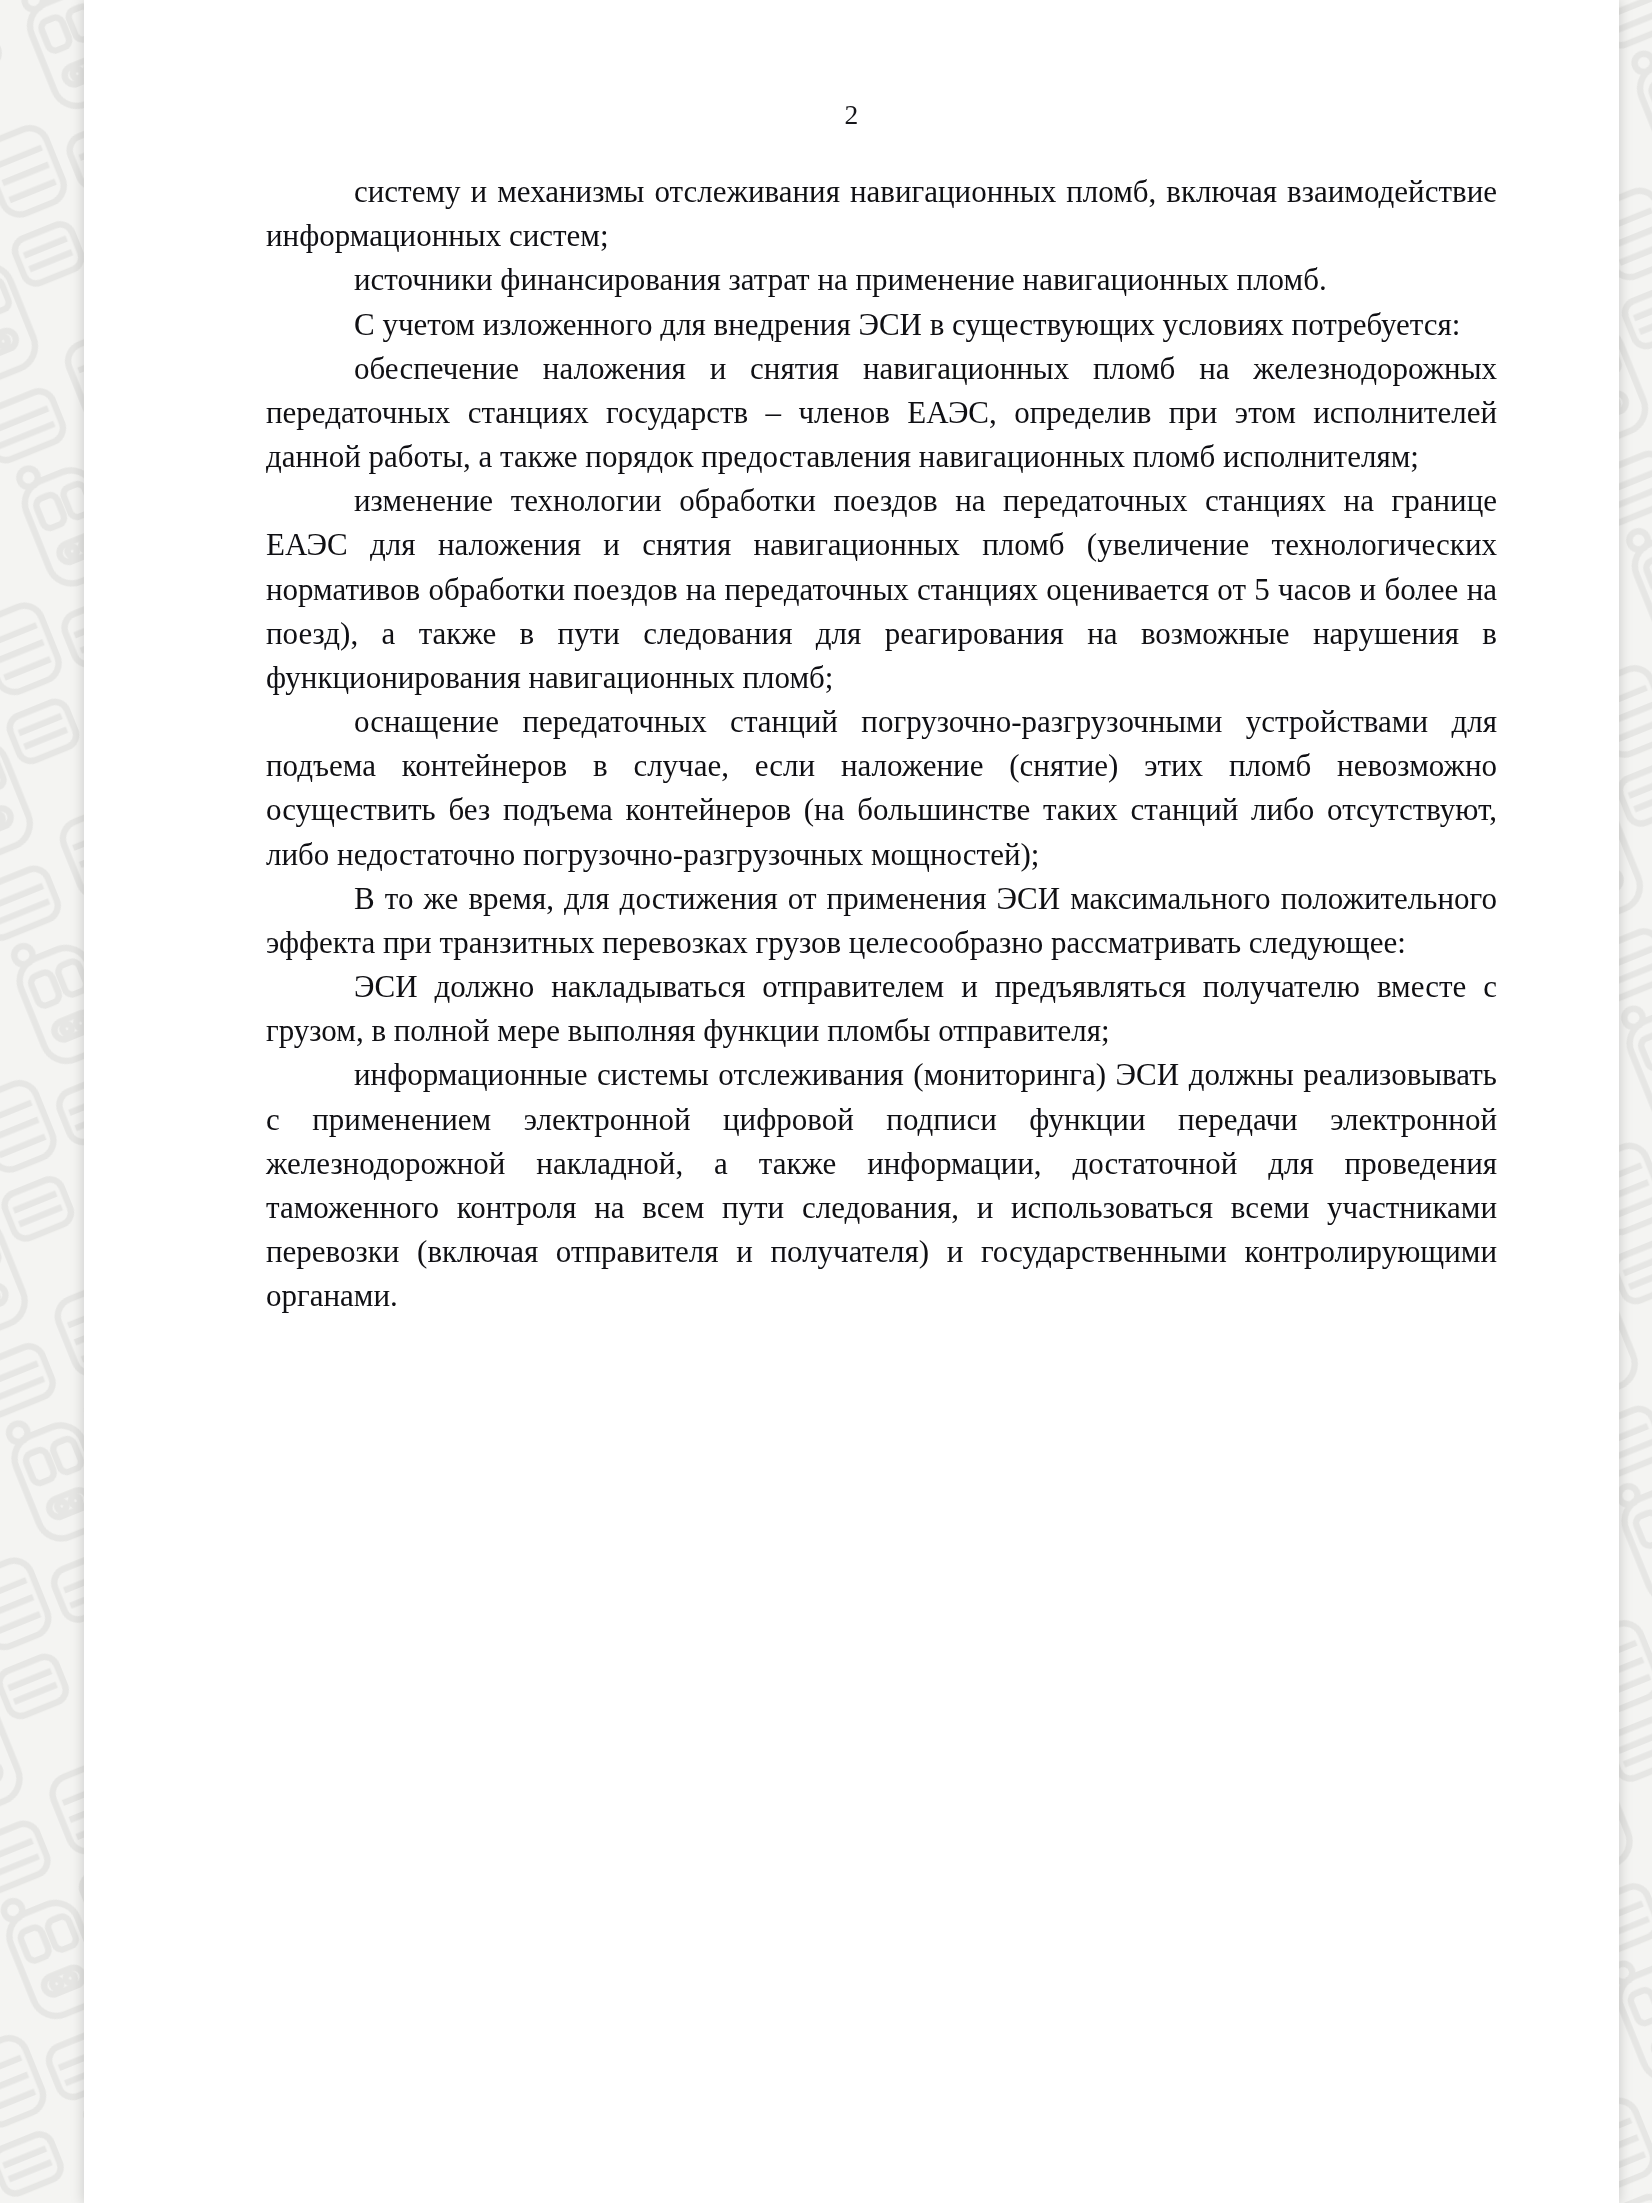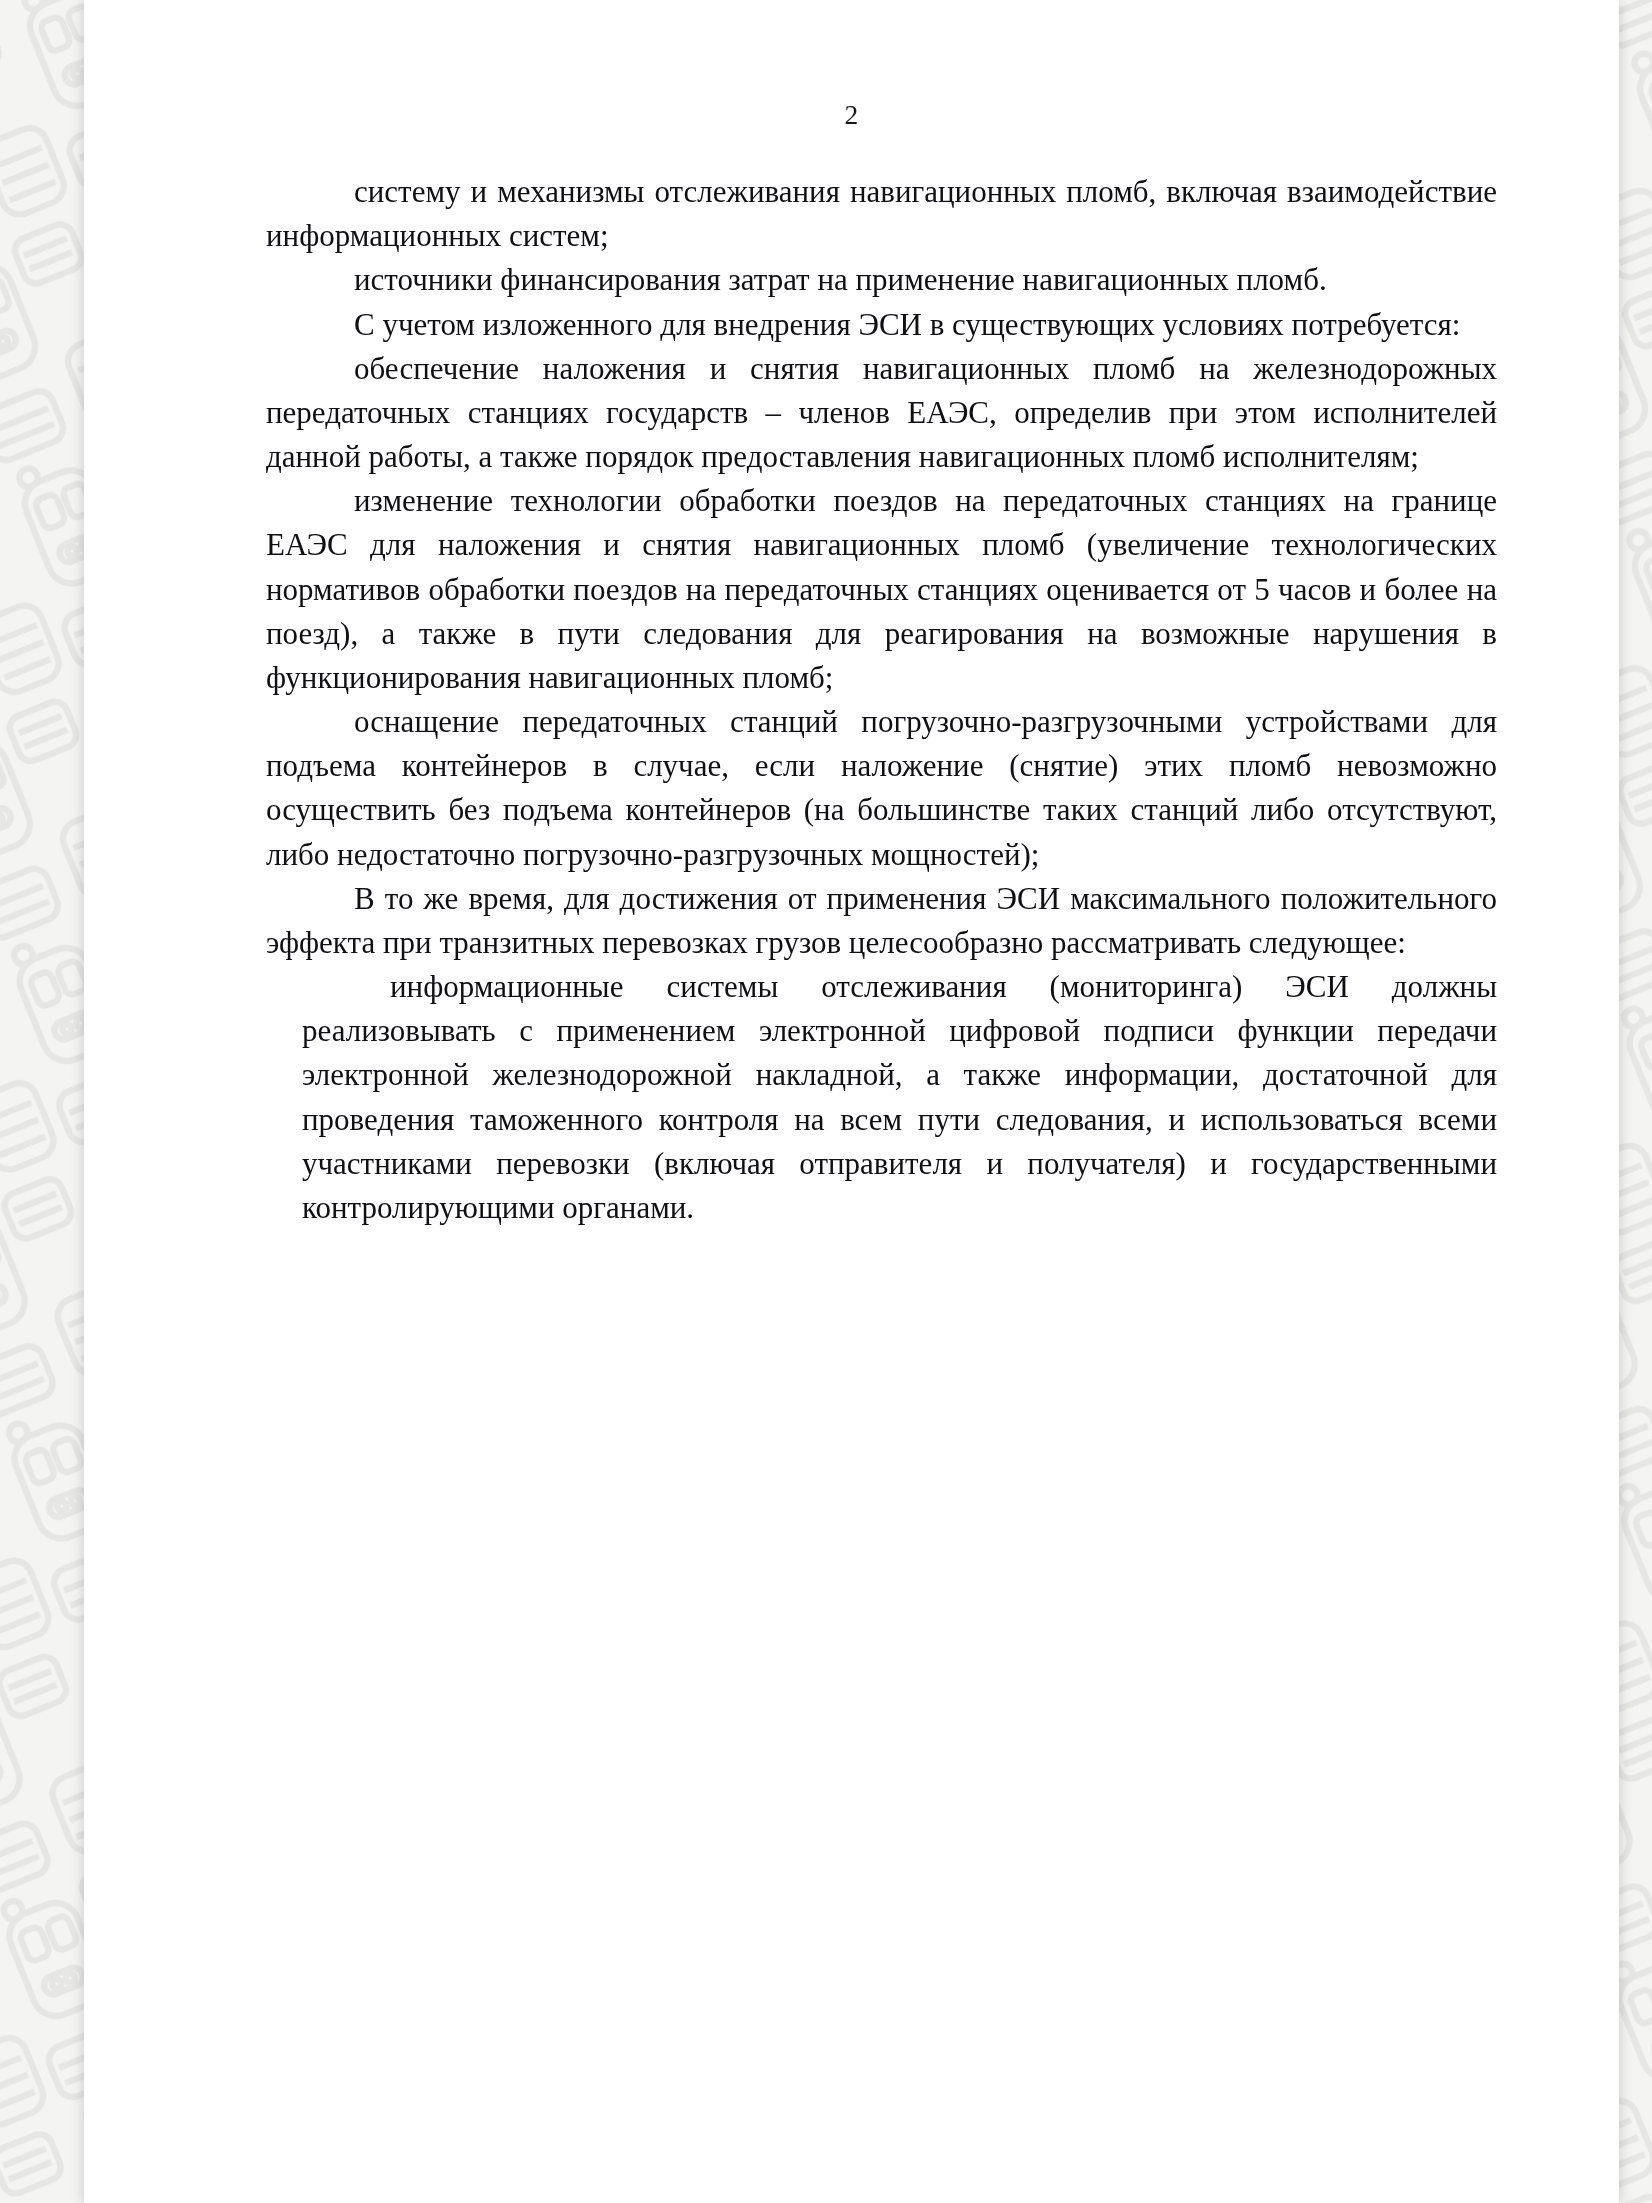--- a/index.html
+++ b/index.html
@@ -63,21 +63,20 @@
     text-justify: inter-word;
     hyphens: none;
   }
   #body-text p {
     margin: 0;
     text-indent: 88px;
     text-align: justify;
   }
   #body-text p:last-child {
     text-align: justify;
-    margin-left: 36px;
   }
 </style>
 </head>
 <body>
 
 <div id="backdrop">
   <svg width="1653" height="2204" style="position:absolute;left:0;top:0" viewBox="0 0 1800 2400">
     <defs>
       <pattern id="trainpat" x="0" y="0" width="200" height="240" patternUnits="userSpaceOnUse" patternTransform="rotate(-22)">
         <g fill="none" stroke="#e6e6e4" stroke-width="7">
@@ -112,18 +111,19 @@
     <div id="page-number">2</div>
 
     <div id="body-text">
       <p>систему и механизмы отслеживания навигационных пломб, включая взаимодействие информационных систем;</p>
       <p>источники финансирования затрат на применение навигационных пломб.</p>
       <p>С учетом изложенного для внедрения ЭСИ в существующих условиях потребуется:</p>
       <p>обеспечение наложения и снятия навигационных пломб на железнодорожных передаточных станциях государств – членов ЕАЭС, определив при этом исполнителей данной работы, а также порядок предоставления навигационных пломб исполнителям;</p>
       <p>изменение технологии обработки поездов на передаточных станциях на границе ЕАЭС для наложения и снятия навигационных пломб (увеличение технологических нормативов обработки поездов на передаточных станциях оценивается от 5 часов и более на поезд), а также в пути следования для реагирования на возможные нарушения в функционирования навигационных пломб;</p>
       <p>оснащение передаточных станций погрузочно-разгрузочными устройствами для подъема контейнеров в случае, если наложение (снятие) этих пломб невозможно осуществить без подъема контейнеров (на большинстве таких станций либо отсутствуют, либо недостаточно погрузочно-разгрузочных мощностей);</p>
       <p>В то же время, для достижения от применения ЭСИ максимального положительного эффекта при транзитных перевозках грузов целесообразно рассматривать следующее:</p>
+      <p>ЭСИ должно накладываться отправителем и предъявляться получателю вместе с грузом, в полной мере выполняя функции пломбы отправителя;</p>
       <p>информационные системы отслеживания (мониторинга) ЭСИ должны реализовывать с применением электронной цифровой подписи функции передачи электронной железнодорожной накладной, а также информации, достаточной для проведения таможенного контроля на всем пути следования, и использоваться всеми участниками перевозки (включая отправителя и получателя) и государственными контролирующими органами.</p>
     </div>
 
   </div>
 </div>
 
 
 </body></html>

